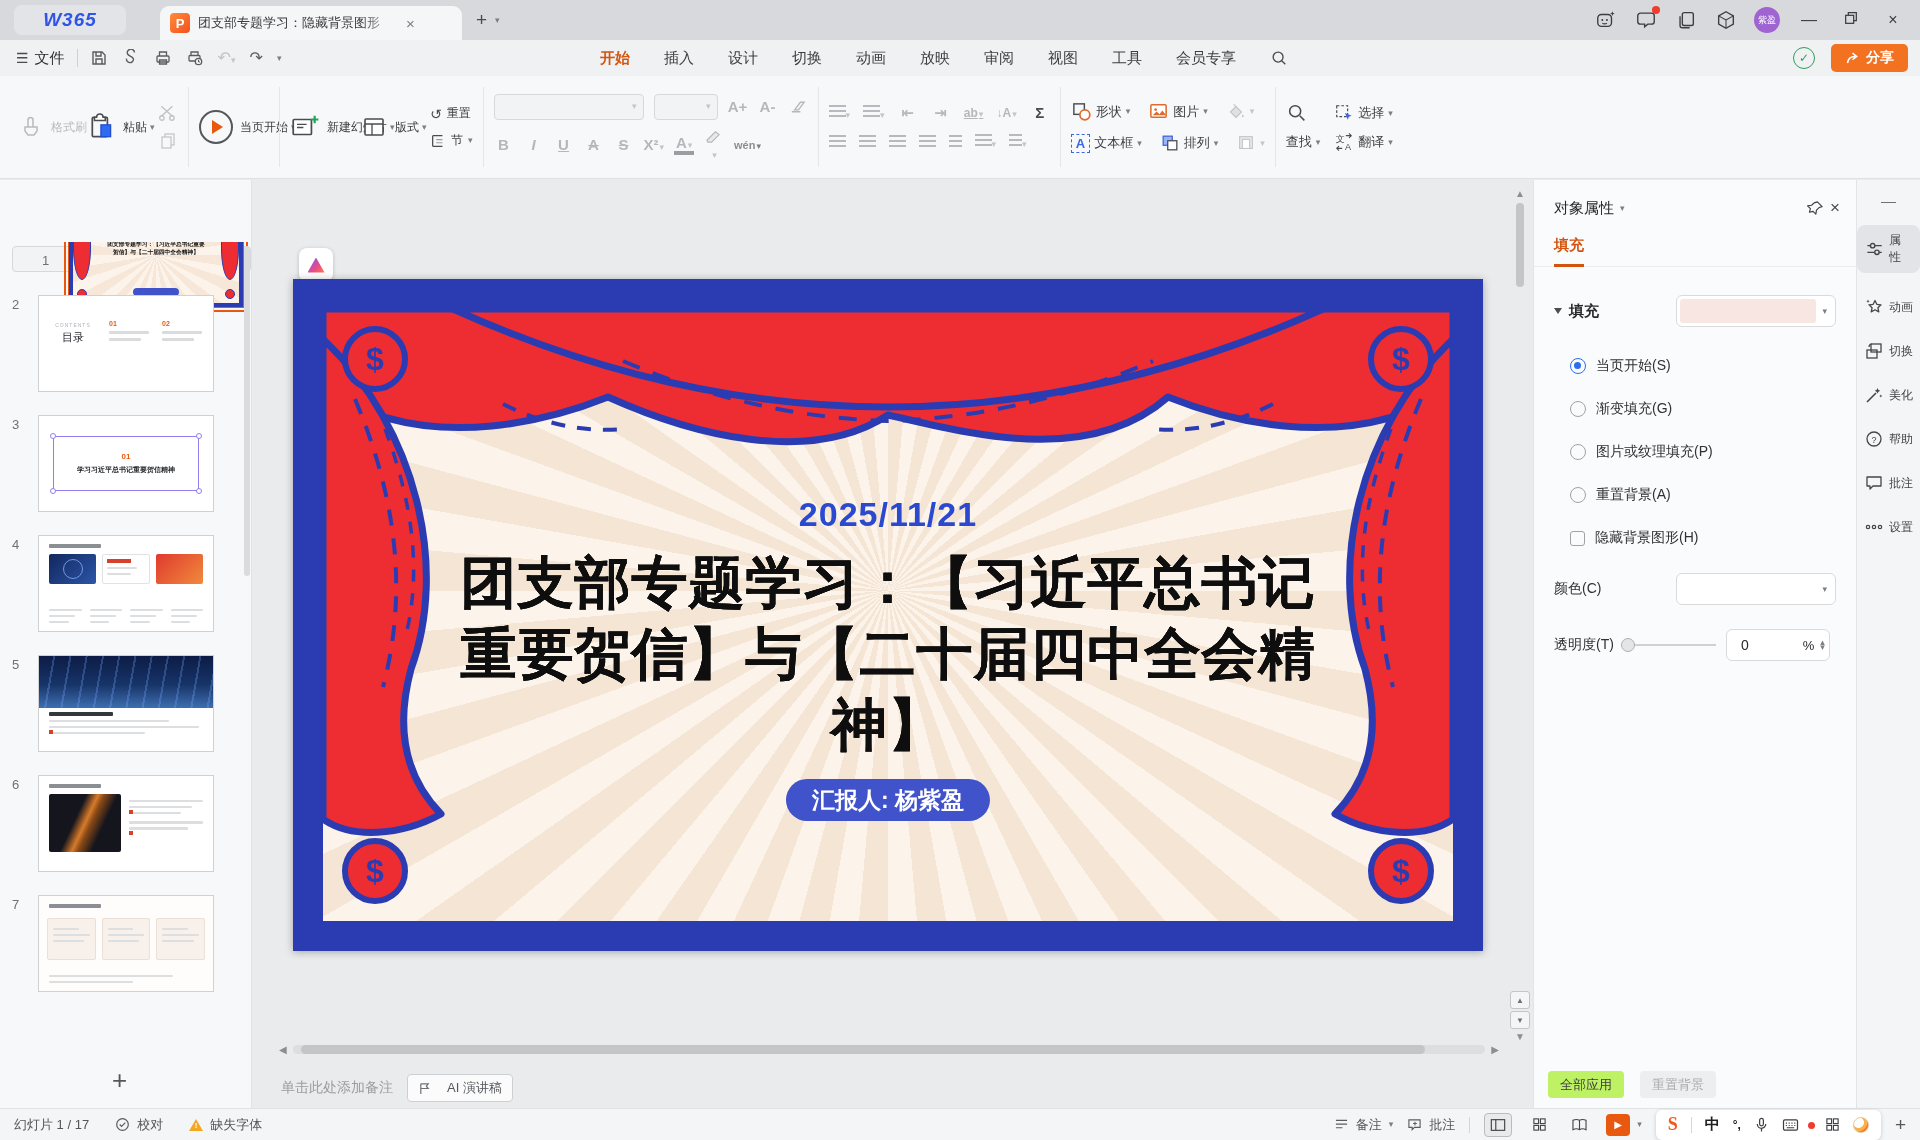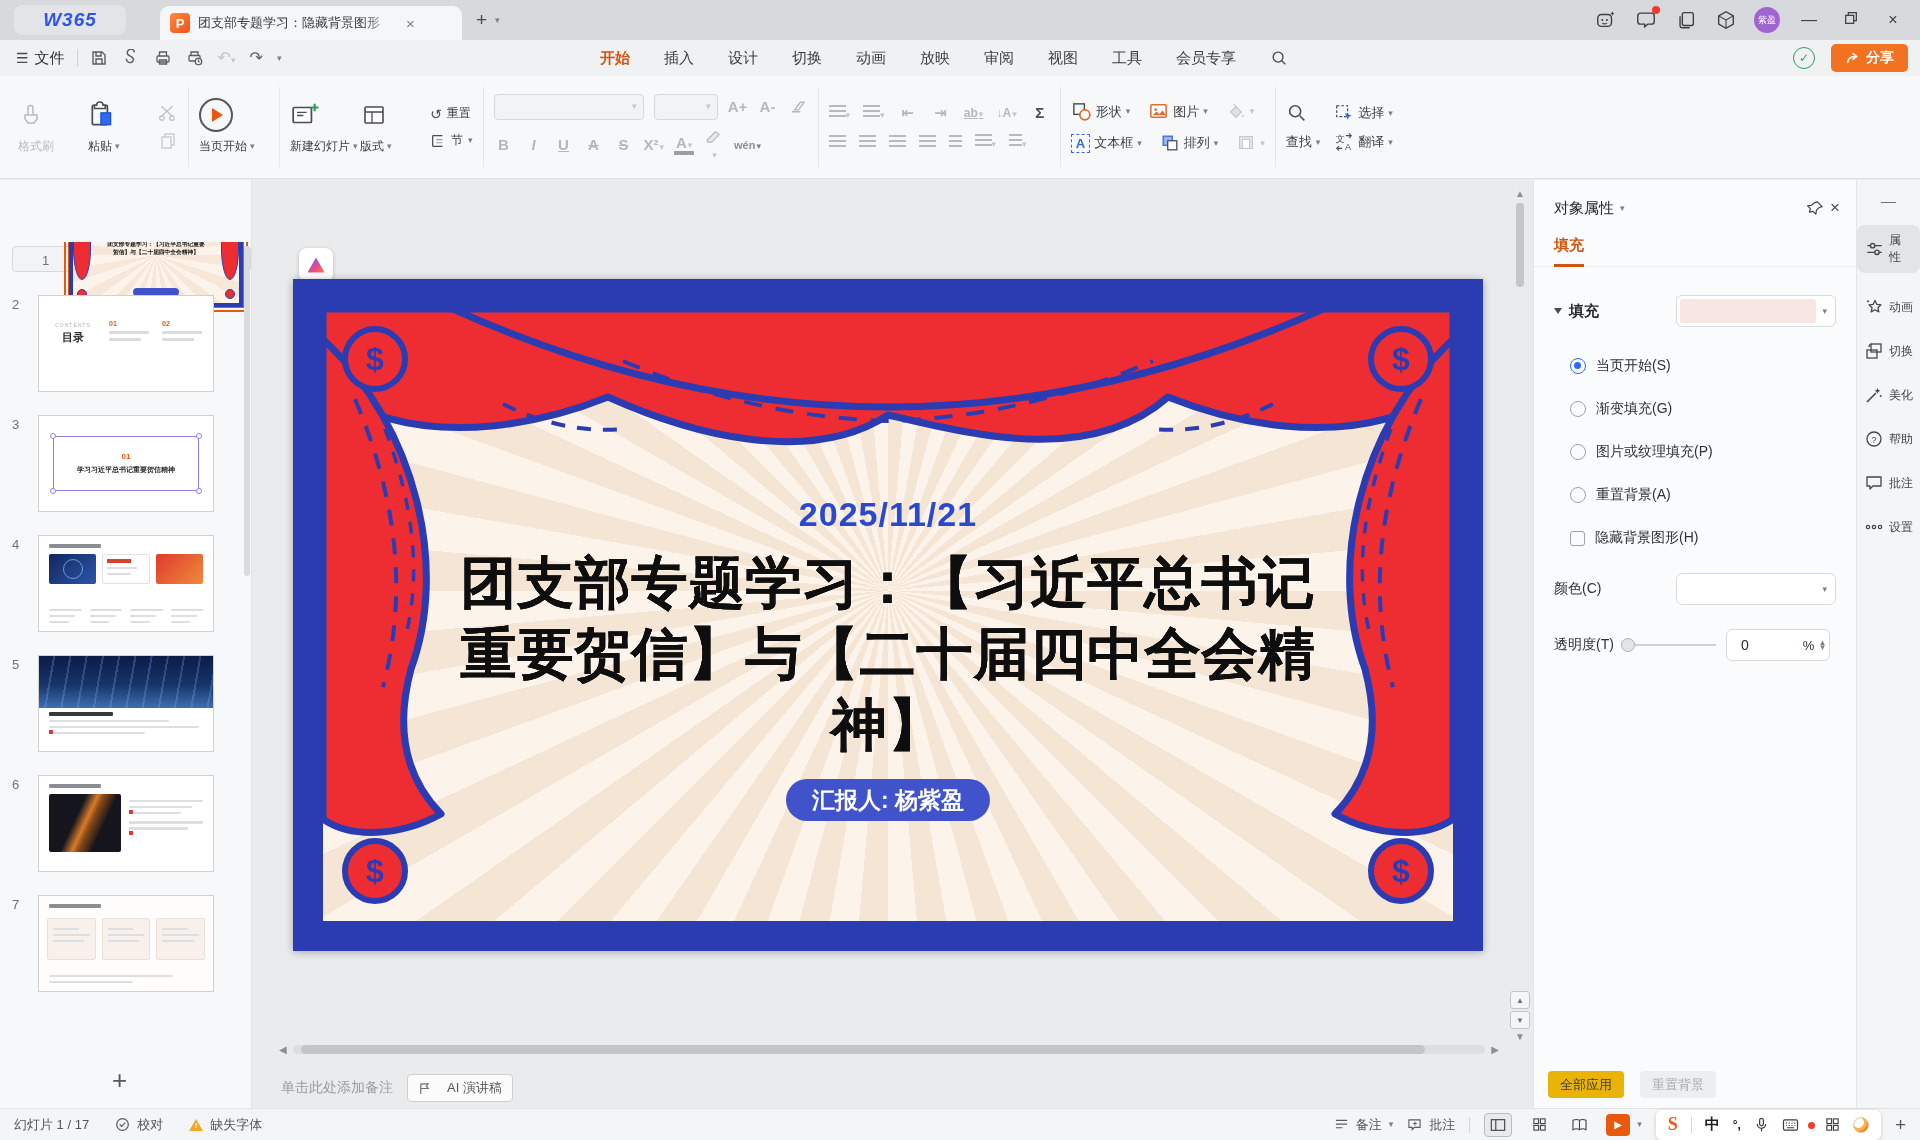--- a/index.html
+++ b/index.html
@@ -37,21 +37,21 @@
   .mtabs{position:absolute;left:600px;display:flex;align-items:center;gap:34px;font-size:15px;color:#3c3e42}
   .mtab.active{color:#d4540e;font-weight:bold}
   .m-right{position:absolute;right:12px;display:flex;align-items:center;gap:16px}
   .ok-ic{width:20px;height:20px;border:1.4px solid #2e9e5b;border-radius:50%;color:#2e9e5b;font-size:12px;display:flex;align-items:center;justify-content:center}
   .share-btn{height:28px;background:#f37221;border-radius:5px;color:#fff;font-size:14px;font-weight:bold;display:flex;align-items:center;gap:6px;padding:0 14px}
 
   
   .ribbon{position:absolute;left:0;top:76px;width:100%;height:103px;background:#f7f8fa;border-bottom:1px solid #dfe1e3;
           display:flex;align-items:center;padding-left:18px;box-sizing:border-box}
   .vdiv{width:1px;height:80px;background:#e5e6e8;margin:0 10px;flex:0 0 auto}
-  .bb{width:70px;display:flex;flex-direction:column;align-items:flex-start;gap:7px;font-size:12px;color:#3c3e42;flex:0 0 auto}
+  .bb{width:70px;display:flex;flex-direction:row;align-items:center;gap:7px;font-size:12px;color:#3c3e42;flex:0 0 auto}
   .bb .ic{height:32px;display:flex;align-items:center;justify-content:center}
   .bb .lbl{display:flex;align-items:center;gap:3px;white-space:nowrap}
   .bb.dis{color:#b8bbbf}
   .stack{display:flex;flex-direction:column;gap:10px;justify-content:center}
   .smallrow{display:flex;align-items:center;gap:5px;font-size:12px;color:#3c3e42;white-space:nowrap}
   .play-ring{width:30px;height:30px;border:2px solid #55575b;border-radius:50%;display:flex;align-items:center;justify-content:center}
   .play-tri{width:0;height:0;border-left:11px solid #e8590f;border-top:7px solid transparent;border-bottom:7px solid transparent;margin-left:3px}
   .fontgrp{display:flex;flex-direction:column;gap:9px}
   .frow{display:flex;align-items:center;gap:10px}
   .sel{height:26px;border:1px solid #d6d8db;border-radius:4px;background:#f2f3f5;display:flex;align-items:center;justify-content:flex-end;padding:0 6px;box-sizing:border-box}
@@ -86,21 +86,21 @@
   .m1in{position:absolute;inset:4px;background:repeating-conic-gradient(from 0deg at 50% 45%,#f6e7d9 0 9deg,#fcf4ea 9deg 18deg)}
   .m1side{position:absolute;top:4px;width:16px;height:62px;background:#ee2d33;border:1px solid #2b3cb2;border-radius:0 0 60% 60%}
   .m1title{position:absolute;top:27px;left:26px;right:26px;font-size:7px;font-weight:bold;color:#101010;text-align:center;line-height:1.3;transform:scale(.82)}
   .m1pill{position:absolute;bottom:11px;left:50%;transform:translateX(-50%);width:46px;height:8px;border-radius:4px;background:#4053cb}
   .m1dot{position:absolute;width:8px;height:8px;border-radius:50%;background:#ee2d33;border:1px solid #2b3cb2}
 
   
   .t2{position:absolute;inset:0;display:flex;padding:10px 8px;box-sizing:border-box;gap:10px}
   .t2l{width:52px;text-align:center;padding-top:16px}
   .t2c{font-size:5px;color:#b0b3b7;letter-spacing:1px}
-  .t2t{font-size:11px;font-weight:bold;color:#26282c;margin-top:2px}
+  .t2t{font-size:11px;font-weight:normal;color:#26282c;margin-top:2px}
   .t2item{flex:1;padding-top:14px}
   .t2no{font-size:7px;font-weight:bold;color:#e8590f}
   .bar{height:3px;background:#d9dbdd;border-radius:1px;margin-top:4px}
 
   
   .t3box{position:absolute;left:14px;right:14px;top:20px;bottom:20px;border:1px solid #8f7ff0;display:flex;flex-direction:column;align-items:center;justify-content:center;gap:4px}
   .t3no{font-size:8px;font-weight:bold;color:#e8590f}
   .t3t{font-size:7px;color:#26282c;font-weight:bold;text-align:center;padding:0 8px;line-height:1.4}
   .hdl{position:absolute;width:4px;height:4px;background:#fff;border:1px solid #8f7ff0;border-radius:50%}
 
@@ -177,21 +177,21 @@
   .cb{width:15px;height:15px;border-radius:3px;border:1.5px solid #9fa2a6;box-sizing:border-box;flex:0 0 auto}
   .kv{margin:26px 20px 0;display:flex;align-items:center;justify-content:space-between;font-size:14px;color:#2f3135}
   .trans{margin:24px 20px 0;display:flex;align-items:center;font-size:14px;color:#2f3135;gap:10px}
   .track{width:92px;height:2px;background:#cfd1d4;position:relative;flex:0 0 auto}
   .knob{position:absolute;left:-3px;top:-6px;width:14px;height:14px;border-radius:50%;background:#e3e5e8;border:1px solid #aeb1b5;box-sizing:border-box}
   .stepper{width:104px;height:32px;border:1px solid #d8dadc;border-radius:6px;background:#fff;display:flex;align-items:center;padding:0 4px 0 14px;box-sizing:border-box;gap:4px}
   .stepper .val{flex:1;font-size:14px;color:#26282c}
   .stepper .pc{font-size:13px;color:#26282c}
   .spin{display:flex;flex-direction:column;line-height:.55;font-size:9px;color:#7b7e83;padding-left:2px}
   .rp-foot{position:absolute;bottom:10px;left:14px;display:flex;gap:16px}
-  .btnA{height:27px;border-radius:4px;background:#eab308;color:#3c3e42;font-size:13px;display:flex;align-items:center;padding:0 12px}
+  .btnA{height:27px;border-radius:4px;background:#bef264;color:#3c3e42;font-size:13px;display:flex;align-items:center;padding:0 12px}
   .btnB{height:27px;border-radius:4px;background:#eceef0;color:#a9acb0;font-size:13px;display:flex;align-items:center;padding:0 12px}
 
   
   .rightstrip{position:absolute;right:0;top:180px;width:64px;bottom:32px;background:#f4f5f7;border-left:1px solid #e3e4e6;
               display:flex;flex-direction:column;align-items:center;box-sizing:border-box;padding-top:12px}
   .rs-dash{color:#6f7175;font-size:15px}
   .rs-item{margin-top:24px;display:flex;flex-direction:row;align-items:center;gap:5px;font-size:12px;color:#44464a}
   .rs-item.active{background:#e2e4e7;border-radius:8px;padding:7px 8px;margin-top:16px}
 
   

